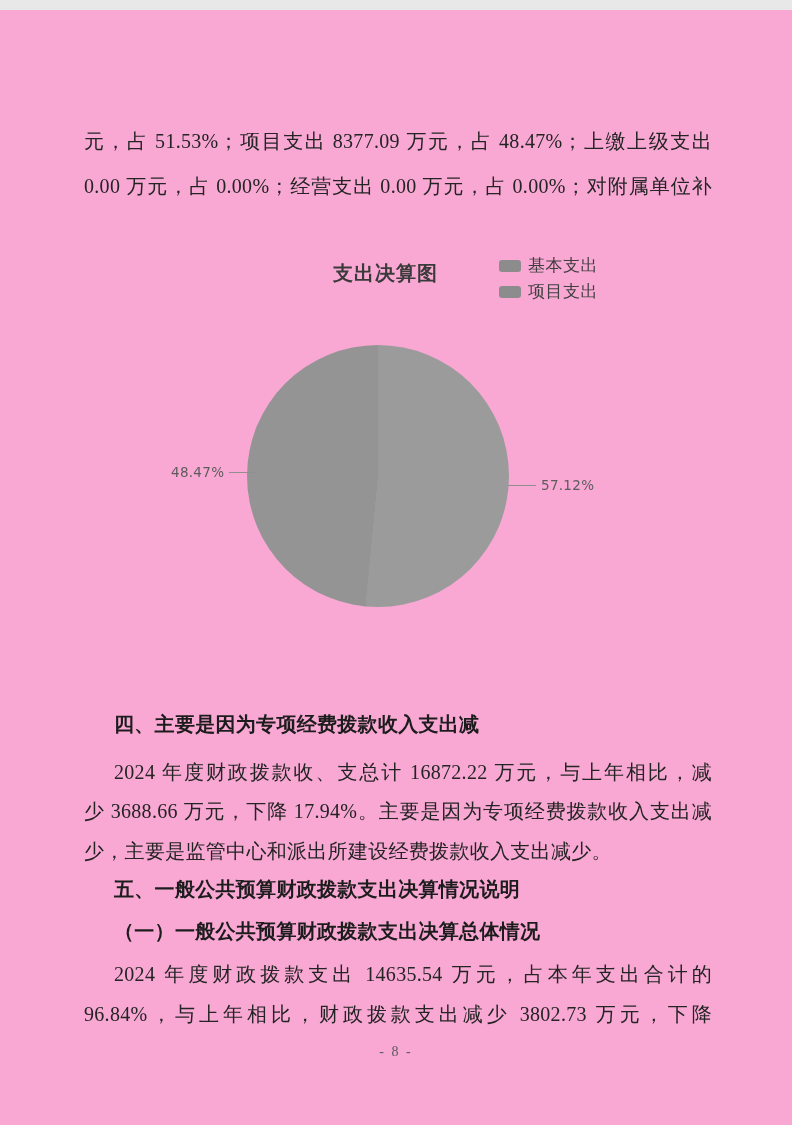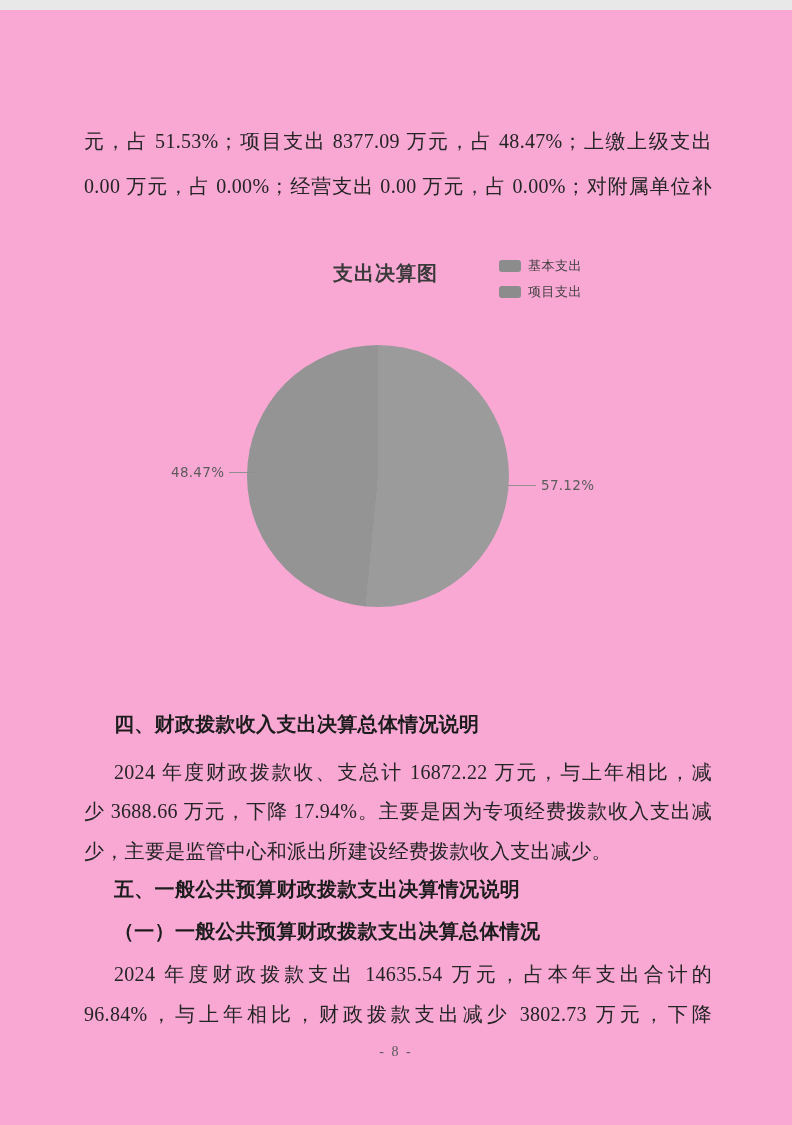--- a/index.html
+++ b/index.html
@@ -52,21 +52,21 @@
     margin-bottom: 11px;
   }
   .legend-swatch {
     width: 22px;
     height: 12px;
     border-radius: 3px;
     margin-right: 7px;
     background: #8c8c8c;
   }
   .legend-label {
-    font-size: 13px;
+    font-size: 17px;
     color: #3f3f3f;
     letter-spacing: 0.5px;
   }
   .pie {
     position: absolute;
     left: 247px;
     top: 335px;
     width: 262px;
     height: 262px;
     border-radius: 50%;
@@ -140,21 +140,21 @@
     <div class="pie-label lbl-left">
       <span>48.47%</span>
       <span class="leader"></span>
     </div>
     <div class="pie-label lbl-right">
       <span class="leader"></span>
       <span>57.12%</span>
     </div>
   </div>
 
-  <div class="tline left ind bold y4">四、财政拨款收入支出决算总体情况说明</div>
+  <div class="tline left ind bold y4">四、主要是因为专项经费拨款收入支出减</div>
   <div class="tline just ind y5">2024 年度财政拨款收、支总计 16872.22 万元，与上年相比，减</div>
   <div class="tline just y6">少 3688.66 万元，下降 17.94%。主要是因为专项经费拨款收入支出减</div>
   <div class="tline left y7">少，主要是监管中心和派出所建设经费拨款收入支出减少。</div>
 
   <div class="tline left ind bold y8">五、一般公共预算财政拨款支出决算情况说明</div>
   <div class="tline left ind bold y9">（一）一般公共预算财政拨款支出决算总体情况</div>
   <div class="tline just ind y10">2024 年度财政拨款支出 14635.54 万元，占本年支出合计的</div>
   <div class="tline just y11">96.84%，与上年相比，财政拨款支出减少 3802.73 万元，下降</div>
 
   <div class="footer">- 8 -</div>

